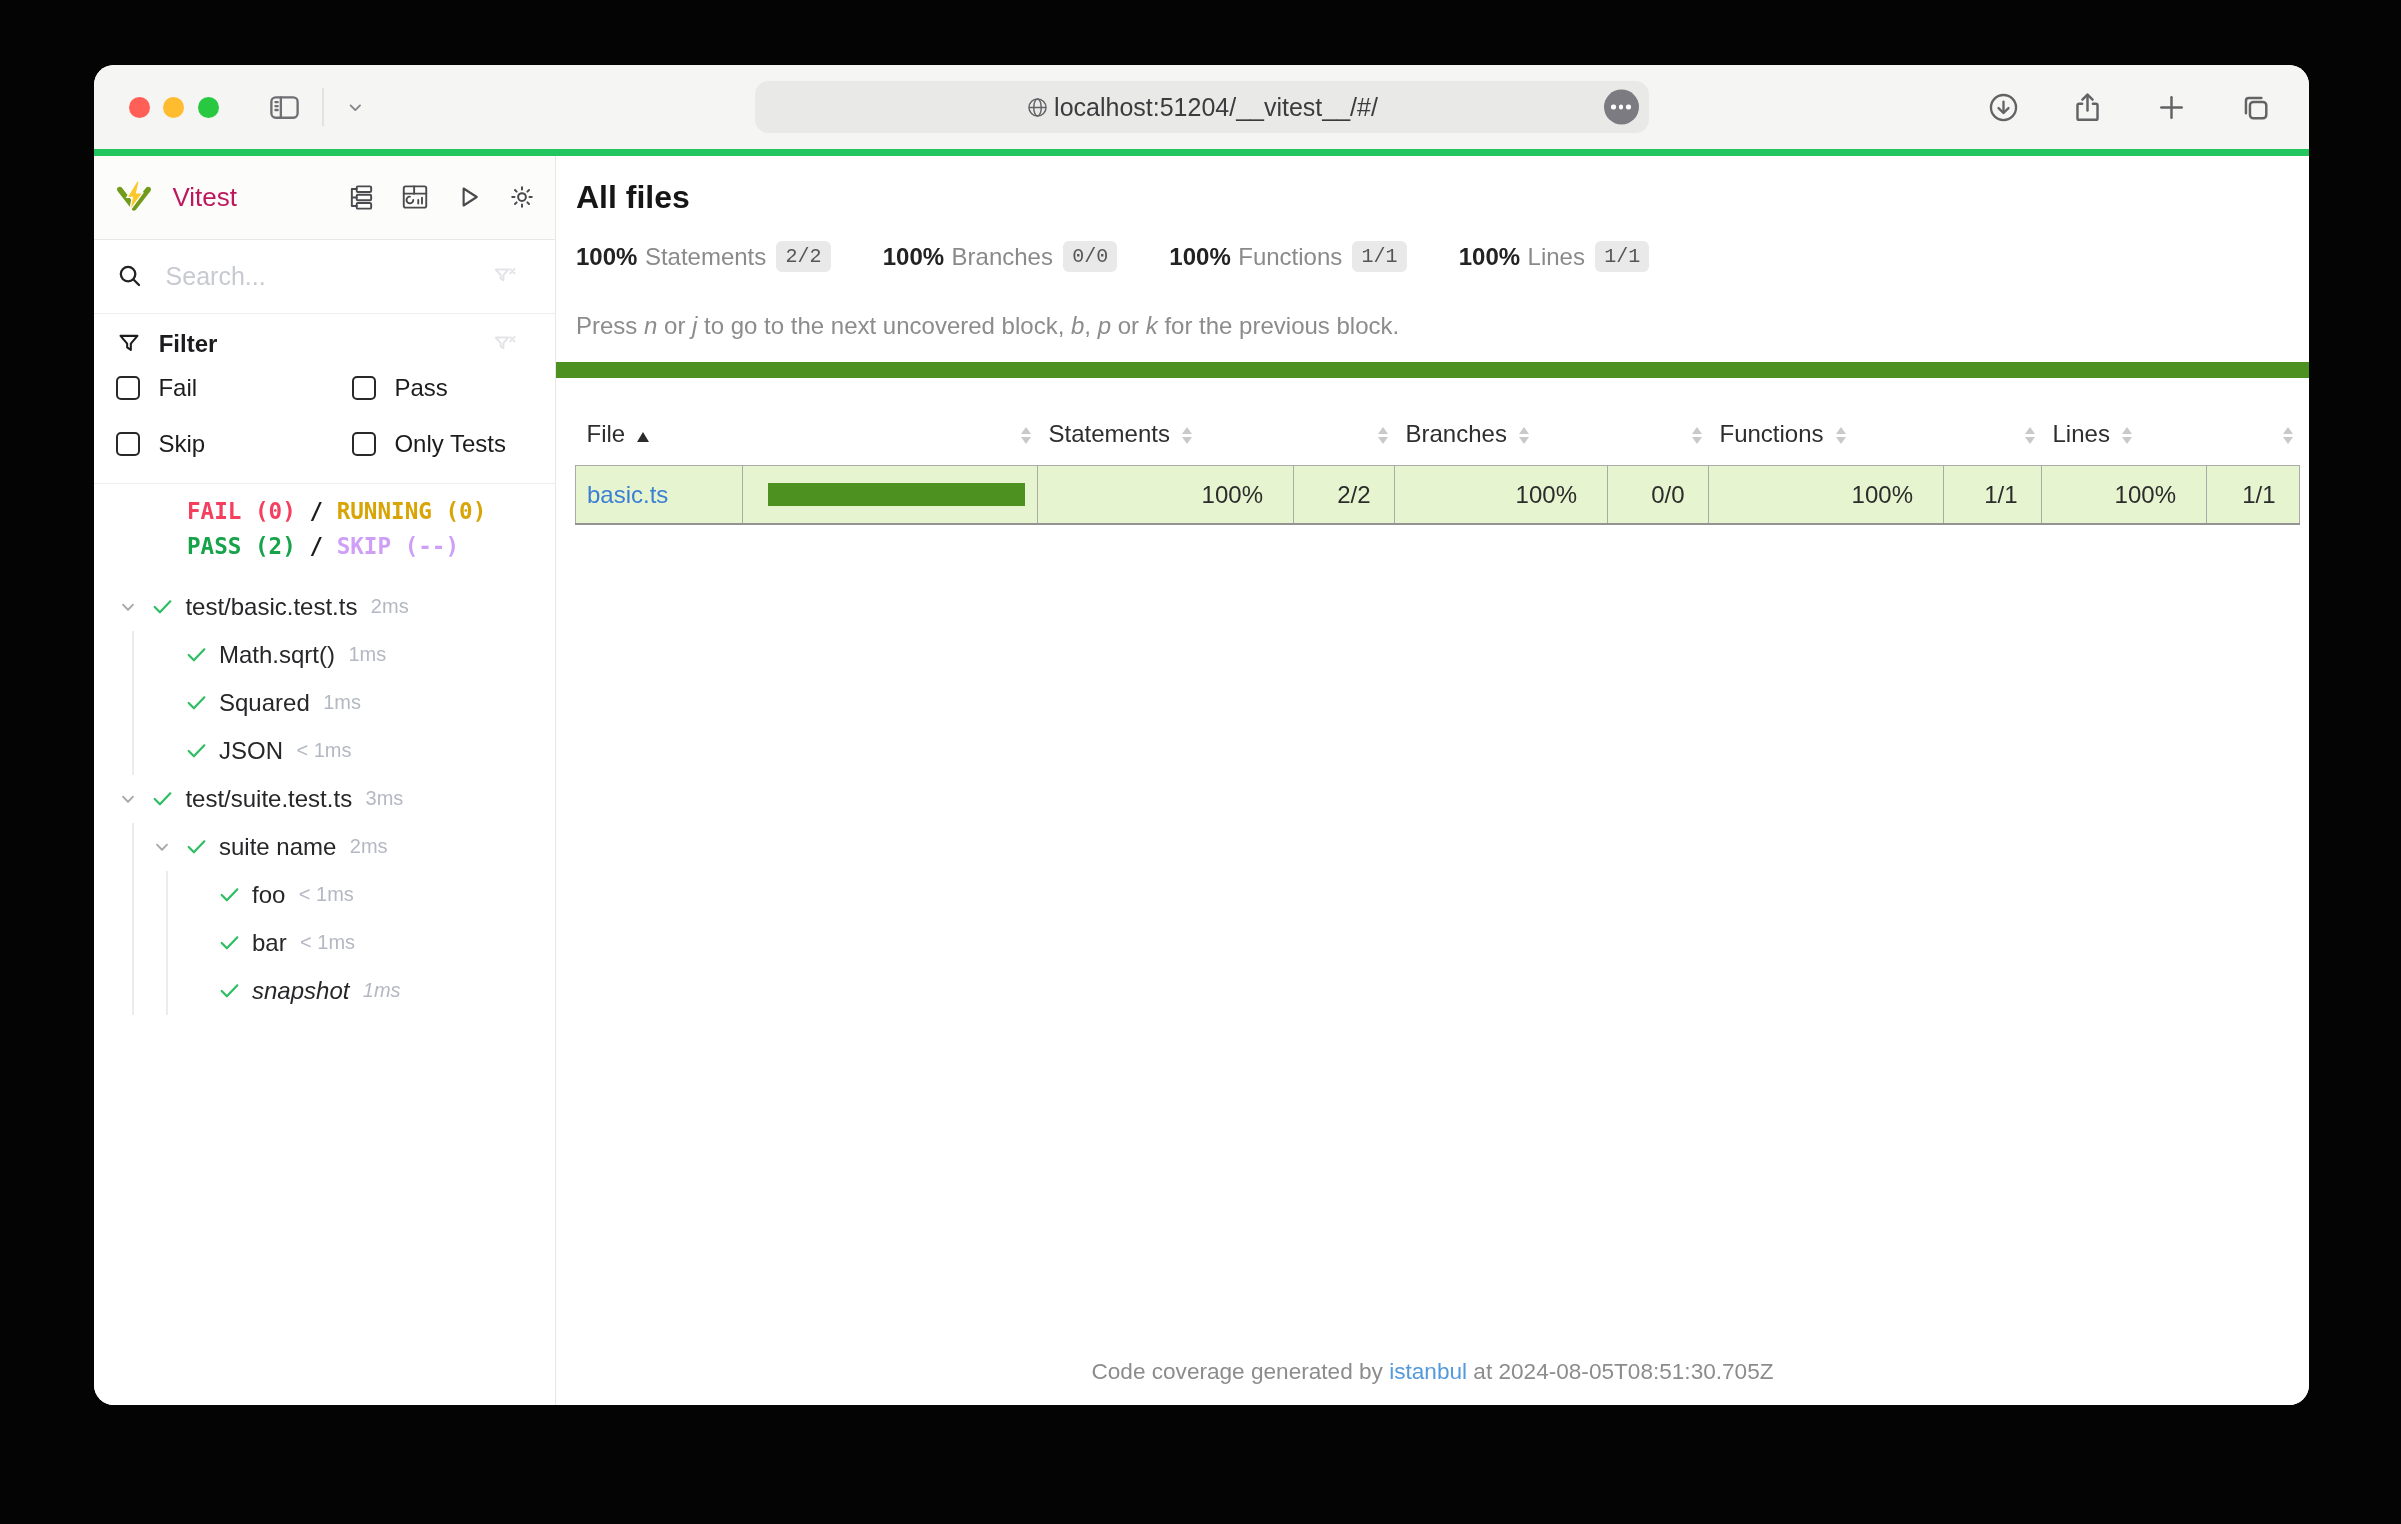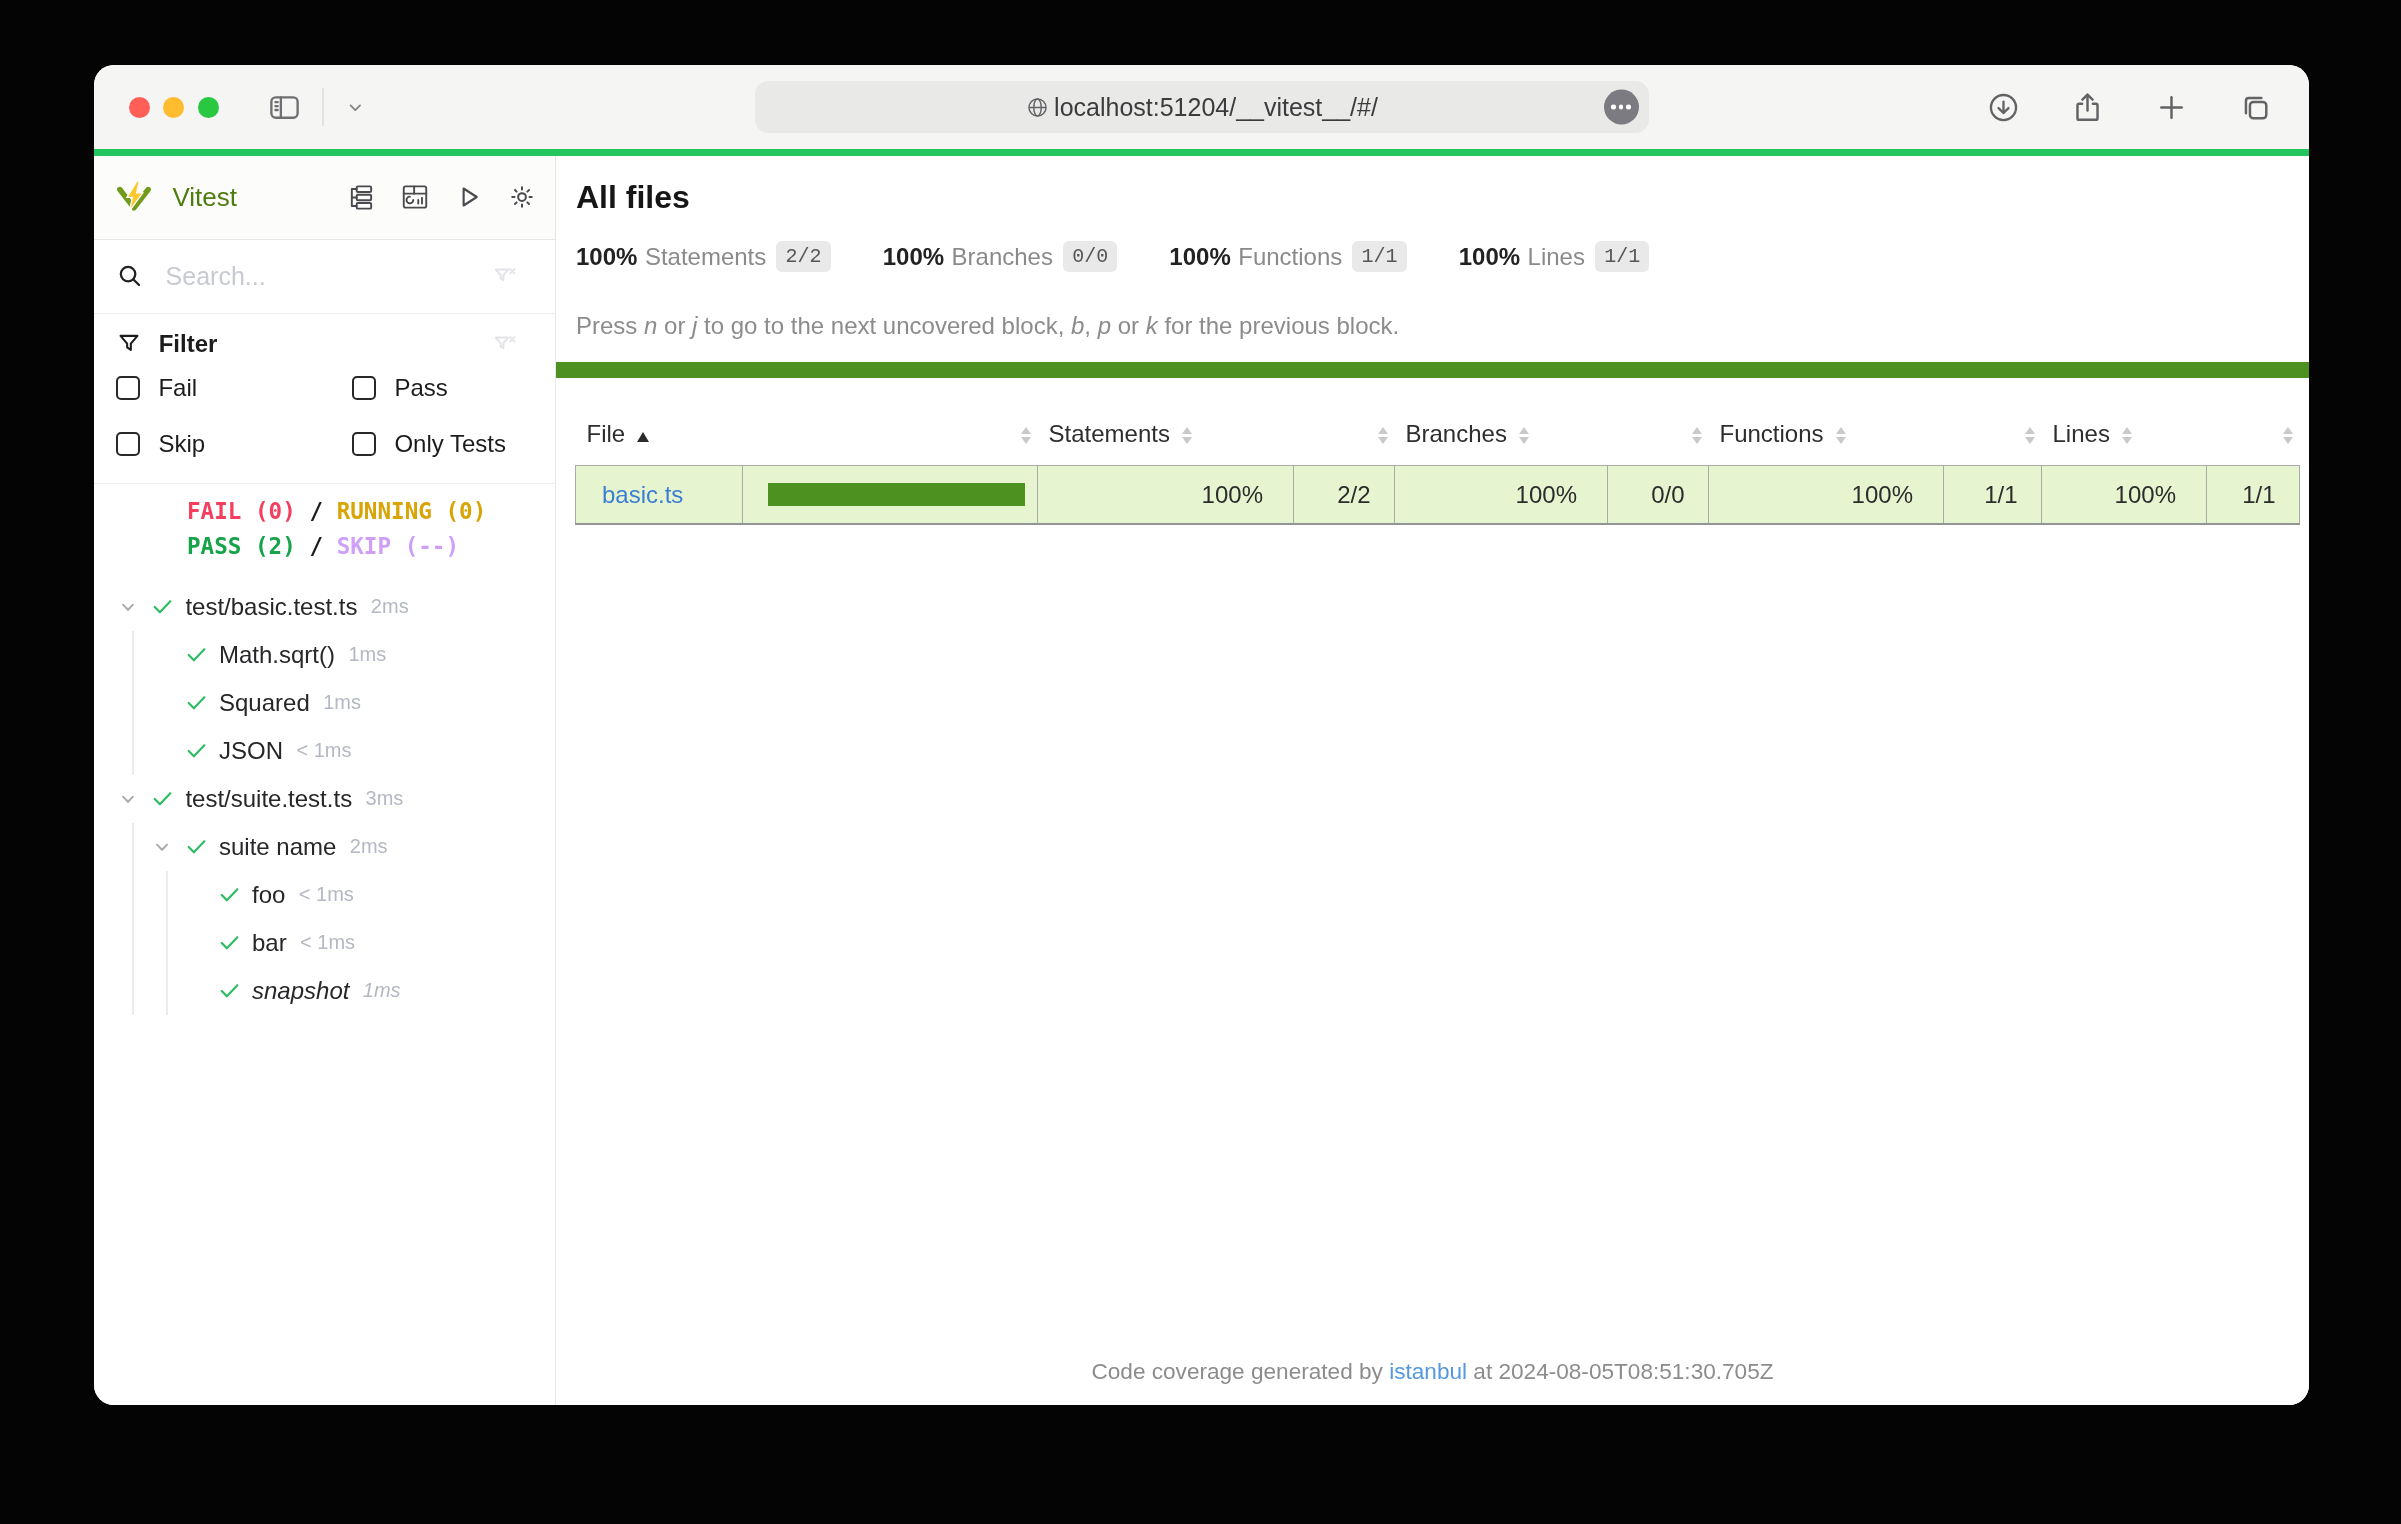--- a/index.html
+++ b/index.html
@@ -35,21 +35,21 @@
   
   .app { flex:1; min-height:0; display:flex; }
   .sidebar { width:462px; flex:none; border-right:1.7px solid #e7e7e7;
              display:flex; flex-direction:column; background:#fff; }
   .main { flex:1; min-width:0; display:flex; flex-direction:column; background:#fff; }
 
   .topbar { height:84px; flex:none; border-bottom:1.7px solid #e7e7e7; background:#fcfcfb;
             display:flex; align-items:center; }
   .sidebar .topbar { padding:0 18.4px 0 20px; }
   .main .topbar { padding:0 0 0 33px; }
-  .app-title { font-size:26px; font-weight:500; color:#4d7c0f; margin-left:18.4px; }
+  .app-title { font-size:26px; font-weight:500; color:#be185d; margin-left:18.4px; }
   .vt-icons { margin-left:auto; display:flex; align-items:center; gap:23.4px; }
   .page-title { font-size:26px; font-weight:700; color:#151515; margin-left:18.4px; }
 
   
   .search-row { height:74px; flex:none; border-bottom:1.7px solid #eeeeee;
                 display:flex; align-items:center; padding:0 37px 0 22px; }
   .search-input { flex:1; border:none; outline:none; background:transparent;
                   font-size:25px; color:#333; margin-left:22px; font-family:inherit; }
   .search-input::placeholder { color:#c7cad1; }
 
@@ -90,21 +90,21 @@
                       background:#fff; outline:none; font-size:22.6px; padding:0 10px; font-family:inherit; }
   .status-line { margin-top:22px; height:16px; background:var(--c-accent,#4d9221); flex:none; }
 
   table.cov { margin:25px 0 0 19px; border-collapse:collapse; table-layout:fixed;
               width:1724px; font-size:24px; }
   table.cov th { font-weight:400; color:#2e2e2e; text-align:left;
                  padding:16.7px 0 16.7px 11px; background:#fff; }
   table.cov th.th-sorter-only { text-align:right; padding-right:6.7px; }
   table.cov td { background:var(--c-row,#e6f5d0); border:1.7px solid #aaaaaa;
                  border-bottom:2.5px solid #949494; height:59px; }
-  td.file { padding-left:26px; }
+  td.file { padding-left:11px; }
   td.file a { color:var(--c-link,#3b7fd4); text-decoration:none; }
   td.pic { padding:0 11.7px 0 25px; }
   .chart { width:100%; }
   .chart .fill { height:22.6px; background:var(--c-accent,#4d9221); }
   td.pct { text-align:right; padding-right:30px; color:#2c2c2c; }
   td.abs { text-align:right; padding-right:23.4px; color:#2c2c2c; }
 
   .sorter { display:inline-flex; flex-direction:column; gap:3.3px; margin-left:12.5px;
             vertical-align:middle; }
   .sorter i { width:0; height:0; border-left:5.8px solid transparent; border-right:5.8px solid transparent; }

